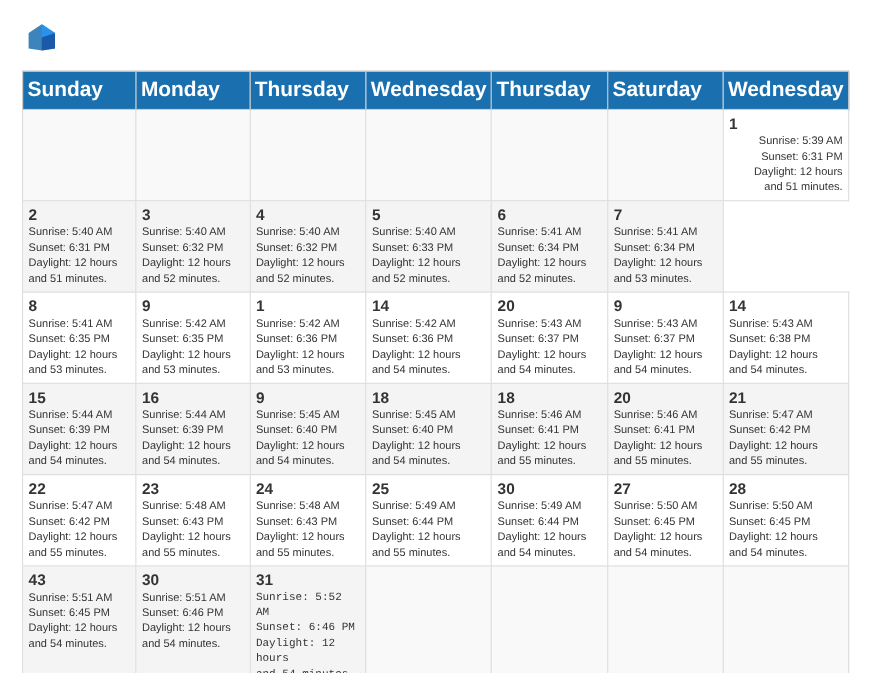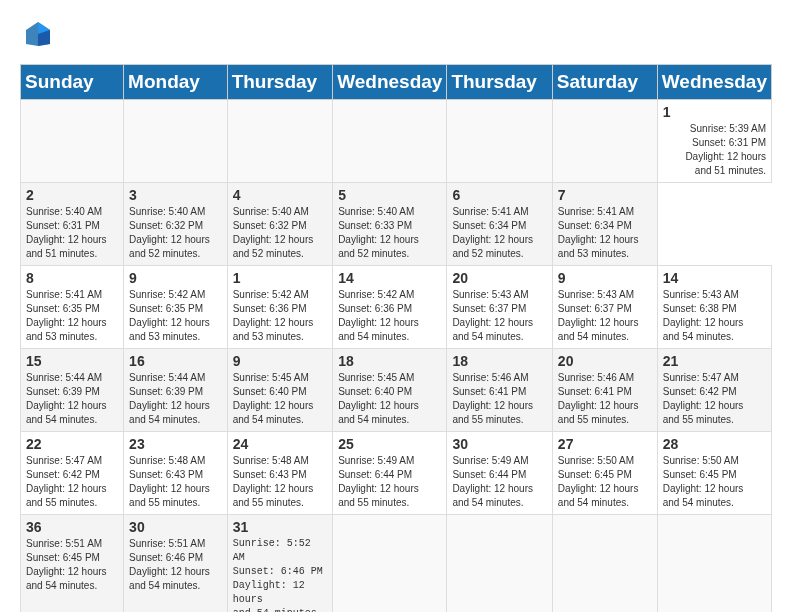--- a/index.html
+++ b/index.html
@@ -335,21 +335,21 @@
         <td>
           <span class="day-num">28</span>
           <div class="day-info" style="white-space: pre-line;">Sunrise: 5:50 AM
 Sunset: 6:45 PM
 Daylight: 12 hours
 and 54 minutes.</div>
         </td>
       </tr>
       <tr class="row-alt">
         <td>
-          <span class="day-num">36</span>
+          <span class="day-num">43</span>
           <div class="day-info" style="white-space: pre-line;">Sunrise: 5:51 AM
 Sunset: 6:45 PM
 Daylight: 12 hours
 and 54 minutes.</div>
         </td>
         <td>
           <span class="day-num">30</span>
           <div class="day-info" style="white-space: pre-line;">Sunrise: 5:51 AM
 Sunset: 6:46 PM
 Daylight: 12 hours

